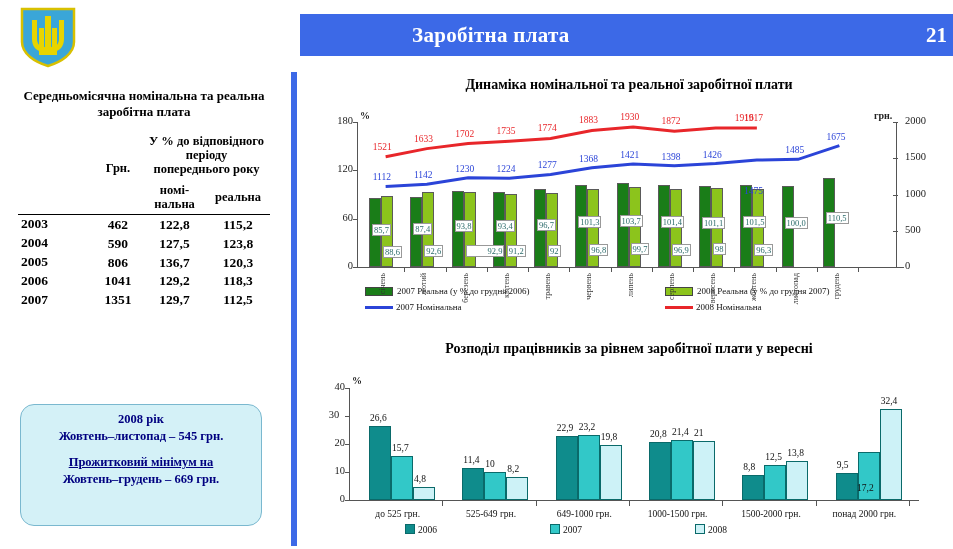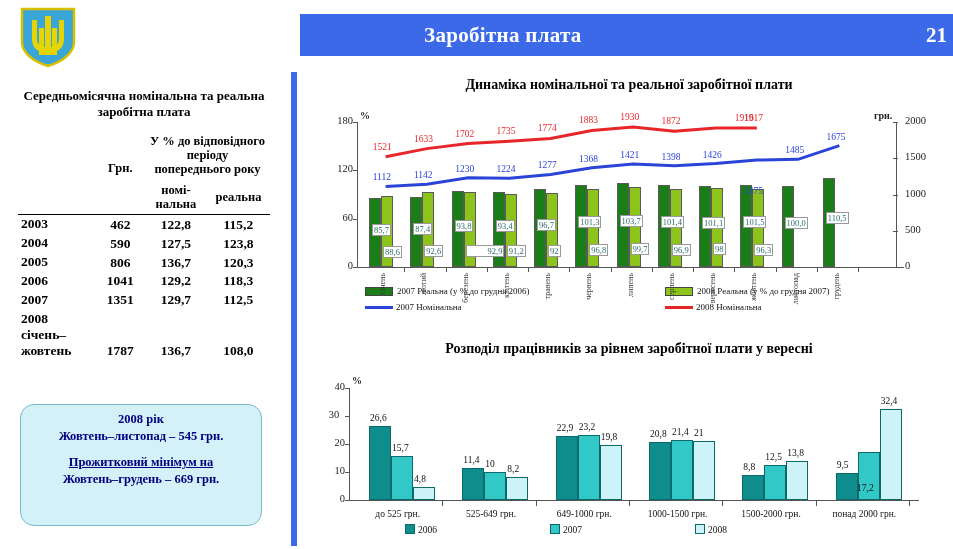--- a/index.html
+++ b/index.html
@@ -3,21 +3,21 @@
 <meta charset="utf-8">
 <style>
   html,body{margin:0;padding:0;background:#fff;}
   body{width:953px;height:549px;position:relative;overflow:hidden;
        font-family:"Liberation Serif",serif;color:#000;}
 
   
   #header-bar{position:absolute;left:300px;top:14px;width:653px;height:42px;
       background:#3c69e7;}
   #header-title{position:absolute;left:112px;top:9px;font-size:21px;font-weight:bold;
-      color:#fff;letter-spacing:.3px;margin-left:12px;}
+      color:#fff;letter-spacing:.3px;}
   #page-number{position:absolute;right:6px;top:9px;font-size:21px;font-weight:bold;color:#fff;}
 
   
   #emblem{position:absolute;left:19px;top:6px;width:58px;height:62px;}
 
   
   #divider{position:absolute;left:291px;top:72px;width:6px;height:474px;background:#3c69e7;}
 
   
   #left-col{position:absolute;left:0;top:88px;width:288px;}
@@ -139,26 +139,20 @@
       <td class="year">2006</td>
       <td class="num vline">1041</td>
       <td class="num">129,2</td>
       <td class="num">118,3</td>
     </tr>
     <tr>
       <td class="year">2007</td>
       <td class="num vline">1351</td>
       <td class="num">129,7</td>
       <td class="num">112,5</td>
-    </tr>
-    <tr>
-      <td class="year botline" style="line-height:1.2">2008 січень–жовтень</td>
-      <td class="num vline botline" style="vertical-align:bottom">1787</td>
-      <td class="num botline" style="vertical-align:bottom">136,7</td>
-      <td class="num botline" style="vertical-align:bottom">108,0</td>
     </tr>
   </tbody>
     </table>
 </div>
 
 <div id="info-box">
   <div>2008 рік</div>
   <div>Жовтень–листопад – 545 грн.</div>
   <span class="sp"></span>
   <div class="u">Прожитковий мінімум на</div>

